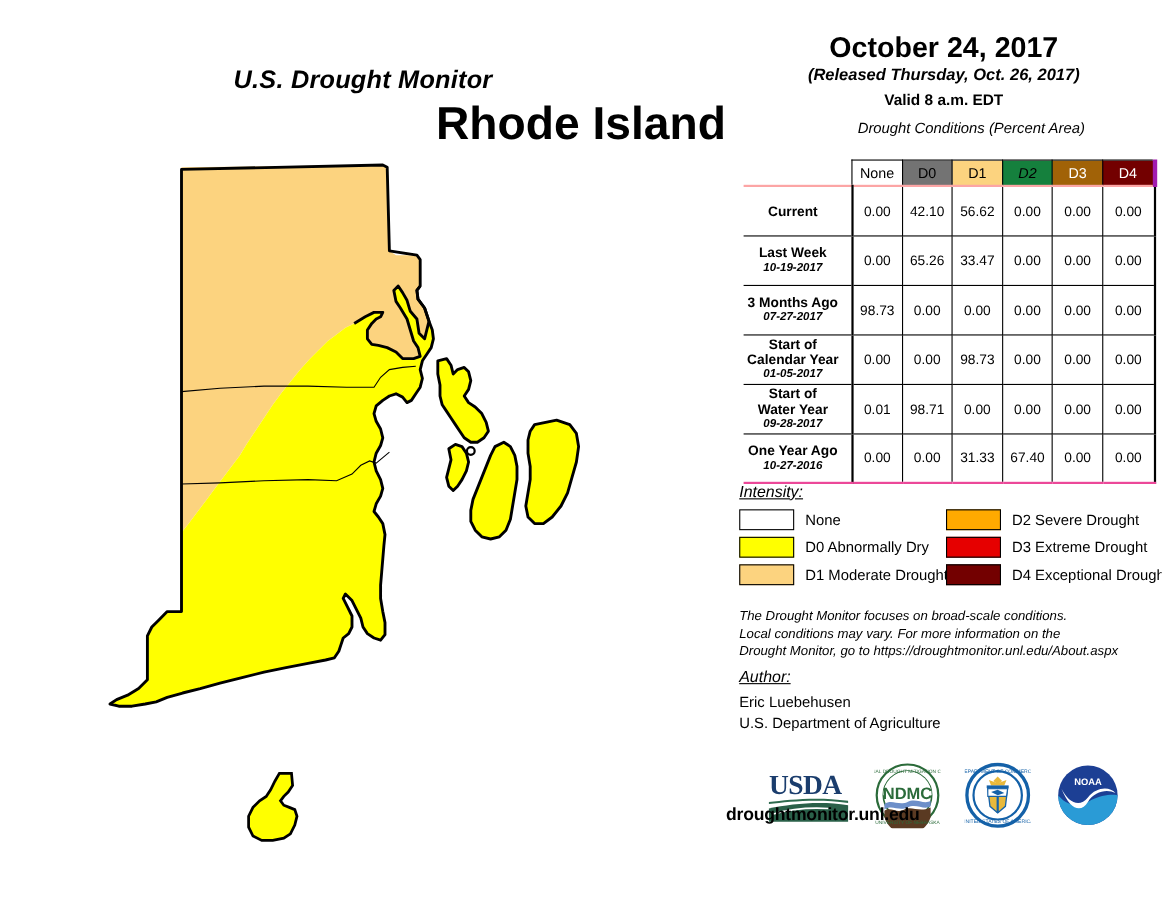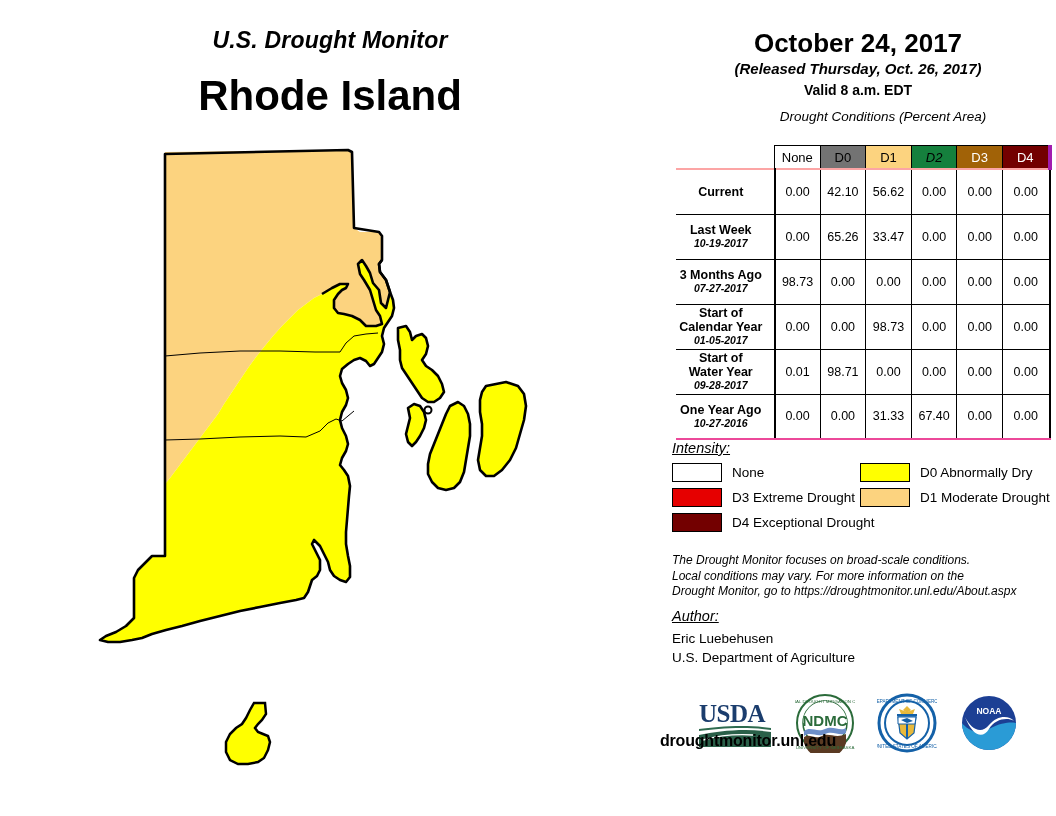--- a/index.html
+++ b/index.html
@@ -27,26 +27,28 @@
     left: 0; top: 26px;
     width: 660px;
     text-align: center;
   }
   #dm-title {
     font-size: 23px;
     font-weight: bold;
     font-style: italic;
     letter-spacing: 0.2px;
     line-height: 28px;
+    margin-top: 32px;
   }
   #state-title {
     font-size: 42px;
     font-weight: bold;
     line-height: 48px;
-    margin-top: 18px;
+    margin-top: 2px;
+    text-align: right;
   }
   #map-wrap {
     position: absolute;
     left: 90px; top: 140px;
     width: 500px; height: 650px;
   }
   #map-svg { display: block; }
 
   
   #right-panel {
@@ -415,20 +417,24 @@
   </table>
 
   <div id="legend">
     <div id="legend-title">Intensity:</div>
     <div id="legend-grid">
         <div class="legend-item">
           <span class="legend-swatch" style="background: rgb(255, 255, 255);"></span>
           <span class="legend-label">None</span>
         </div>
         <div class="legend-item">
+          <span class="legend-swatch" style="background: rgb(255, 170, 0);"></span>
+          <span class="legend-label">D2 Severe Drought</span>
+        </div>
+        <div class="legend-item">
           <span class="legend-swatch" style="background: rgb(255, 255, 0);"></span>
           <span class="legend-label">D0 Abnormally Dry</span>
         </div>
         <div class="legend-item">
           <span class="legend-swatch" style="background: rgb(230, 0, 0);"></span>
           <span class="legend-label">D3 Extreme Drought</span>
         </div>
         <div class="legend-item">
           <span class="legend-swatch" style="background: rgb(252, 211, 127);"></span>
           <span class="legend-label">D1 Moderate Drought</span>

